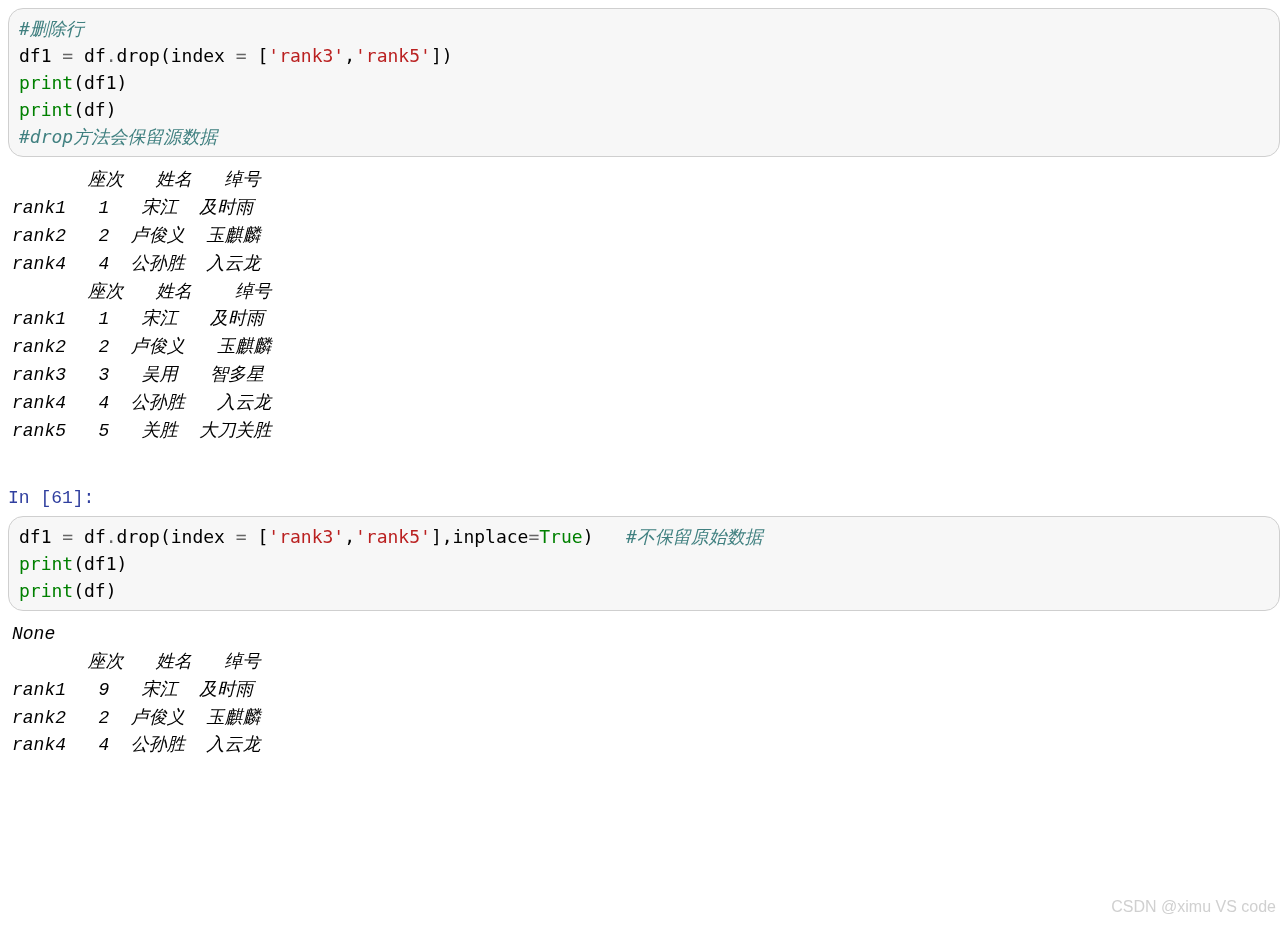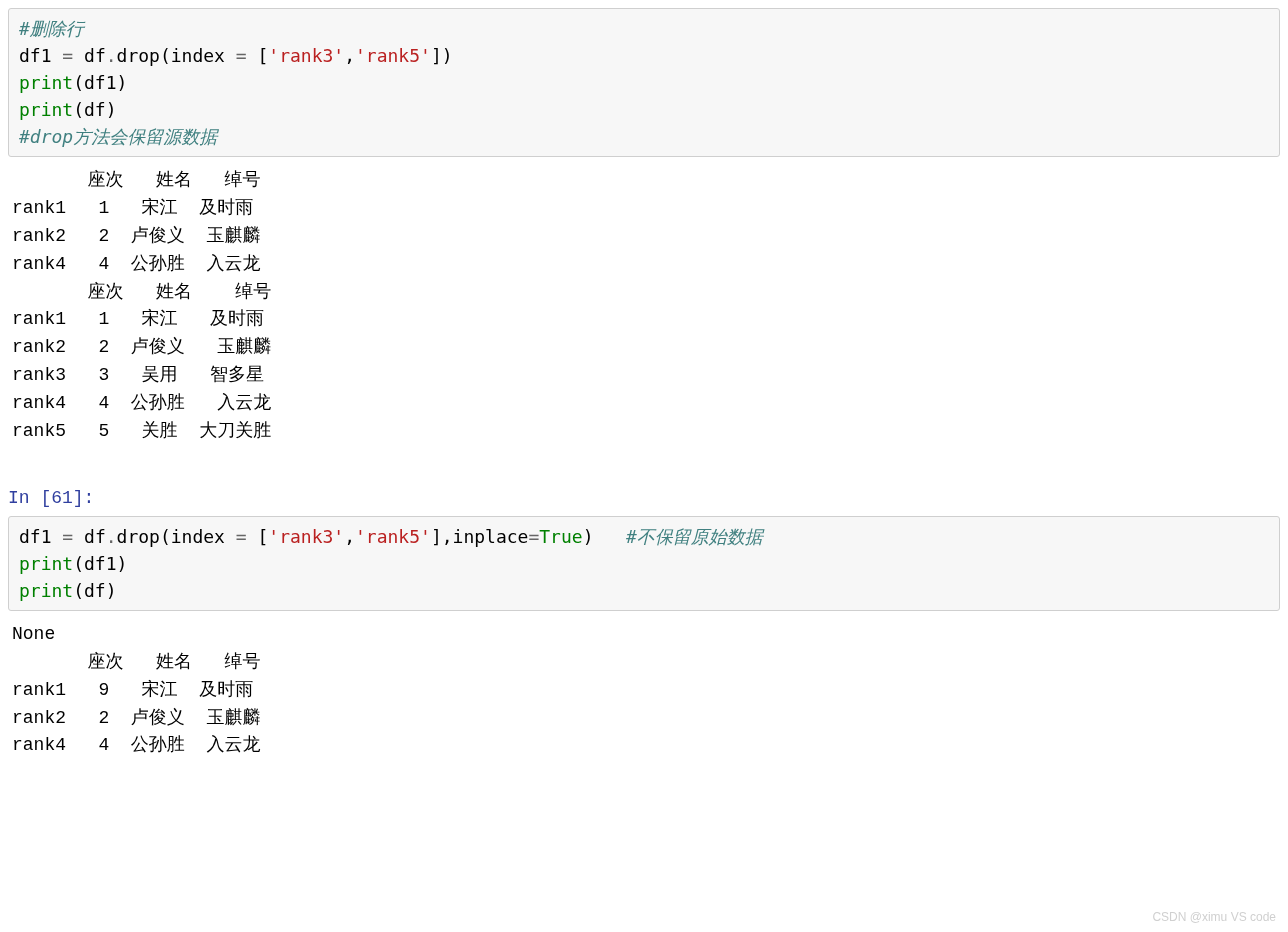--- a/index.html
+++ b/index.html
@@ -5,33 +5,34 @@
   body {
     margin: 0;
     padding: 8px;
     font-family: "Consolas", "Monaco", "Courier New", monospace;
     font-size: 18px;
     background: #ffffff;
     color: #000;
   }
   .code-cell {
     border: 1px solid #cfcfcf;
-    border-radius: 3px;
+    border-radius: 15px;
     padding: 6px 10px;
     margin-bottom: 8px;
     background: #f7f7f7;
   }
   .code-cell pre {
     margin: 0;
     white-space: pre;
     line-height: 1.5;
   }
   .output {
     padding: 2px 4px;
     margin-bottom: 40px;
+    font-style: italic;
   }
   .output pre {
     margin: 0;
     white-space: pre;
     line-height: 1.55;
     font-family: "Consolas", "Monaco", "Courier New", monospace;
   }
   .prompt {
     color: #303f9f;
     font-weight: normal;
@@ -40,23 +41,23 @@
   .c-comment { color: #408080; font-style: italic; }
   .c-var { color: #000; }
   .c-op { color: #666666; }
   .c-func { color: #000; }
   .c-str { color: #ba2121; }
   .c-kw { color: #008000; font-weight: normal; }
   .c-builtin { color: #008000; }
   .watermark {
     position: fixed;
     right: 12px;
-    bottom: 8px;
+    bottom: 16px;
     color: #d0d0d0;
-    font-size: 12px;
+    font-size: 16px;
     font-family: sans-serif;
     text-align: right;
   }
 </style>
 </head>
 <body>
 
 <div class="code-cell">
 <pre><span class="c-comment">#删除行</span>
 <span class="c-var">df1 </span><span class="c-op">=</span><span class="c-var"> df</span><span class="c-op">.</span><span class="c-func">drop(index </span><span class="c-op">=</span><span> [</span><span class="c-str">'rank3'</span><span>,</span><span class="c-str">'rank5'</span><span>])</span>

